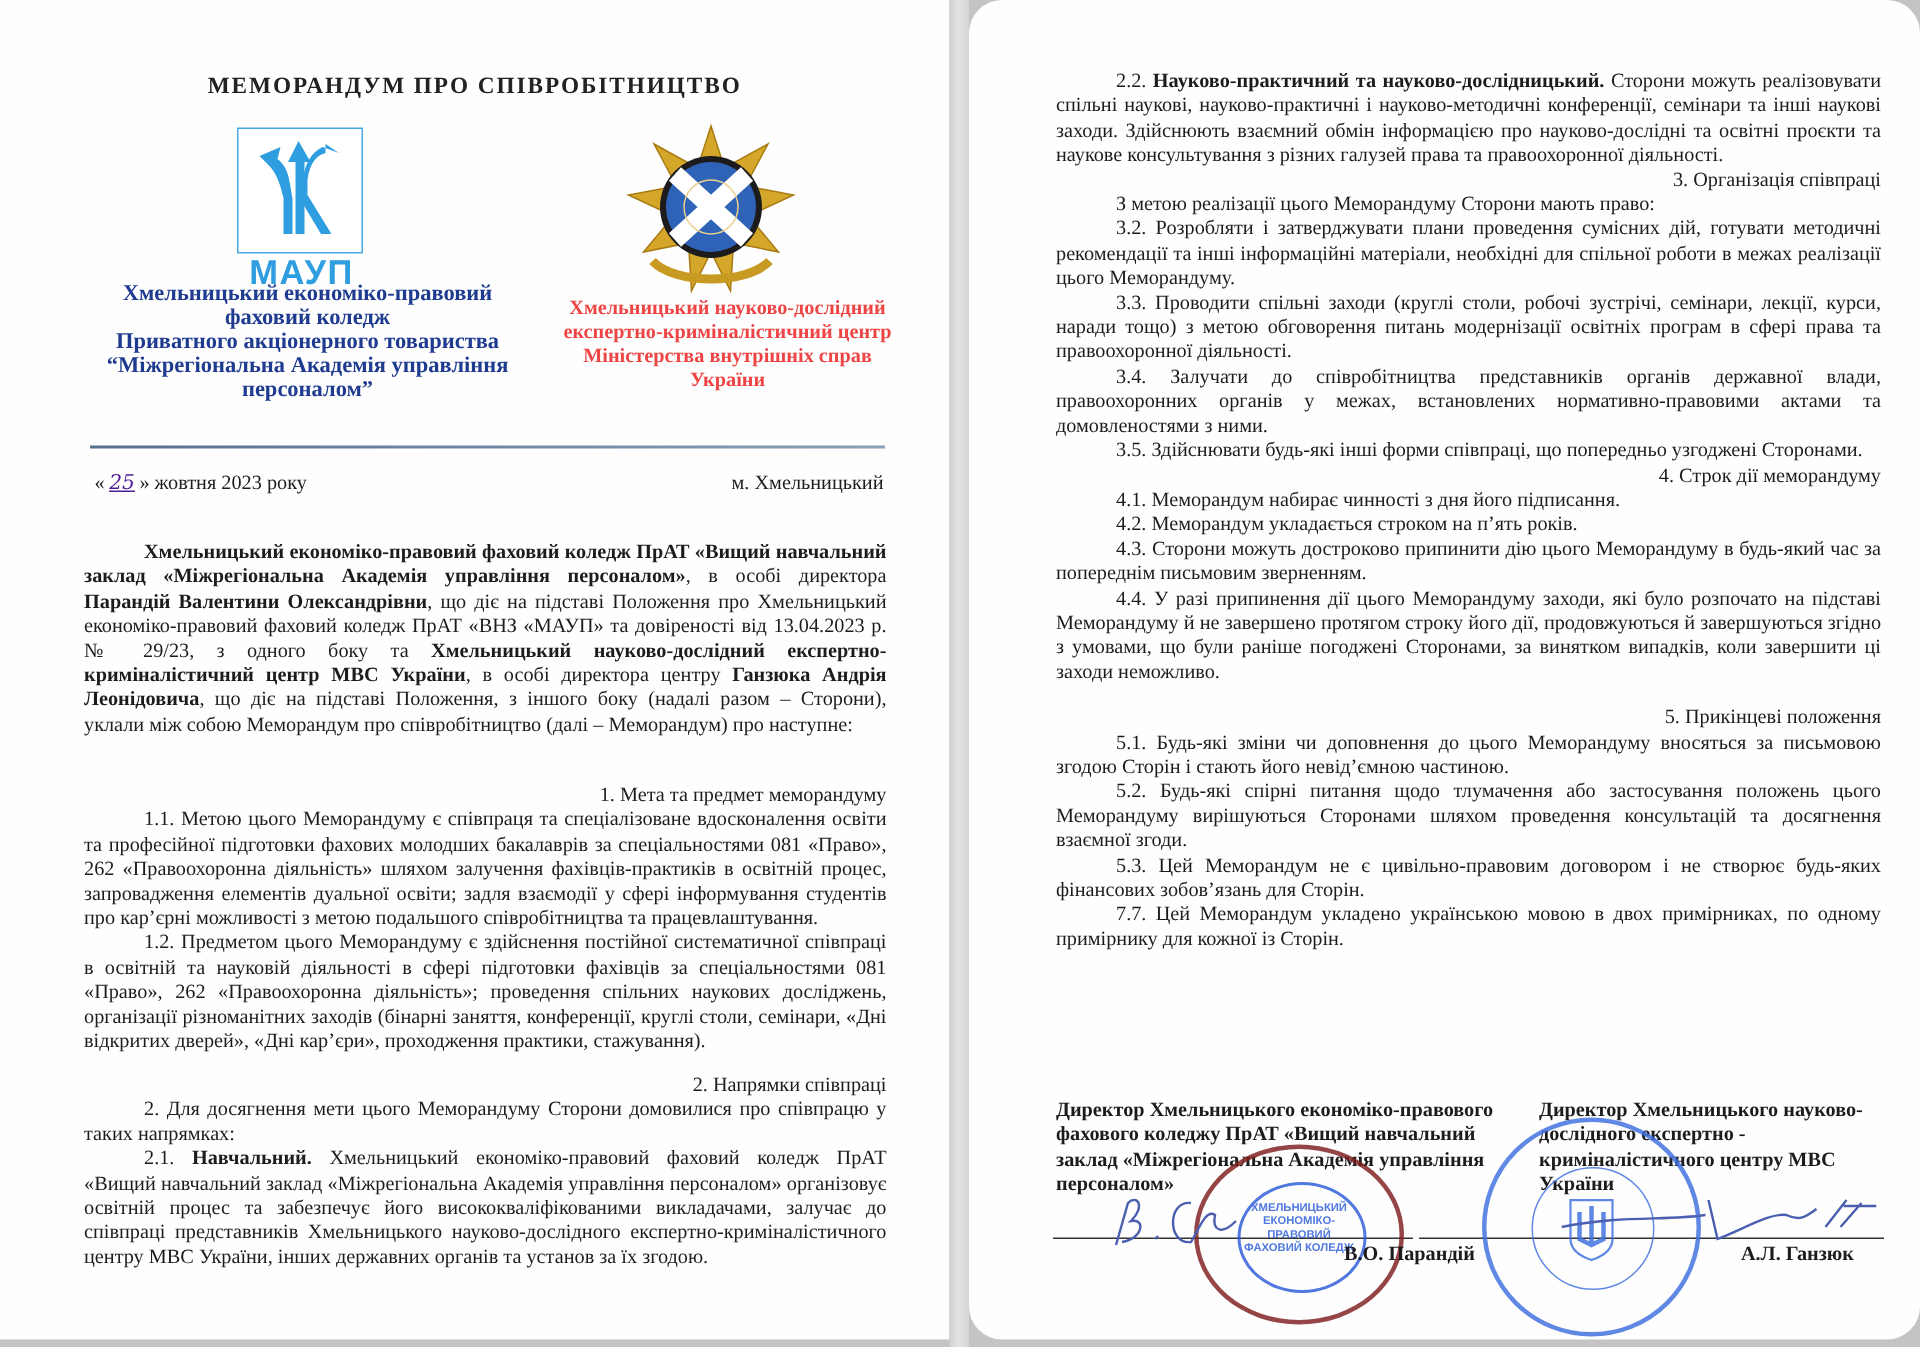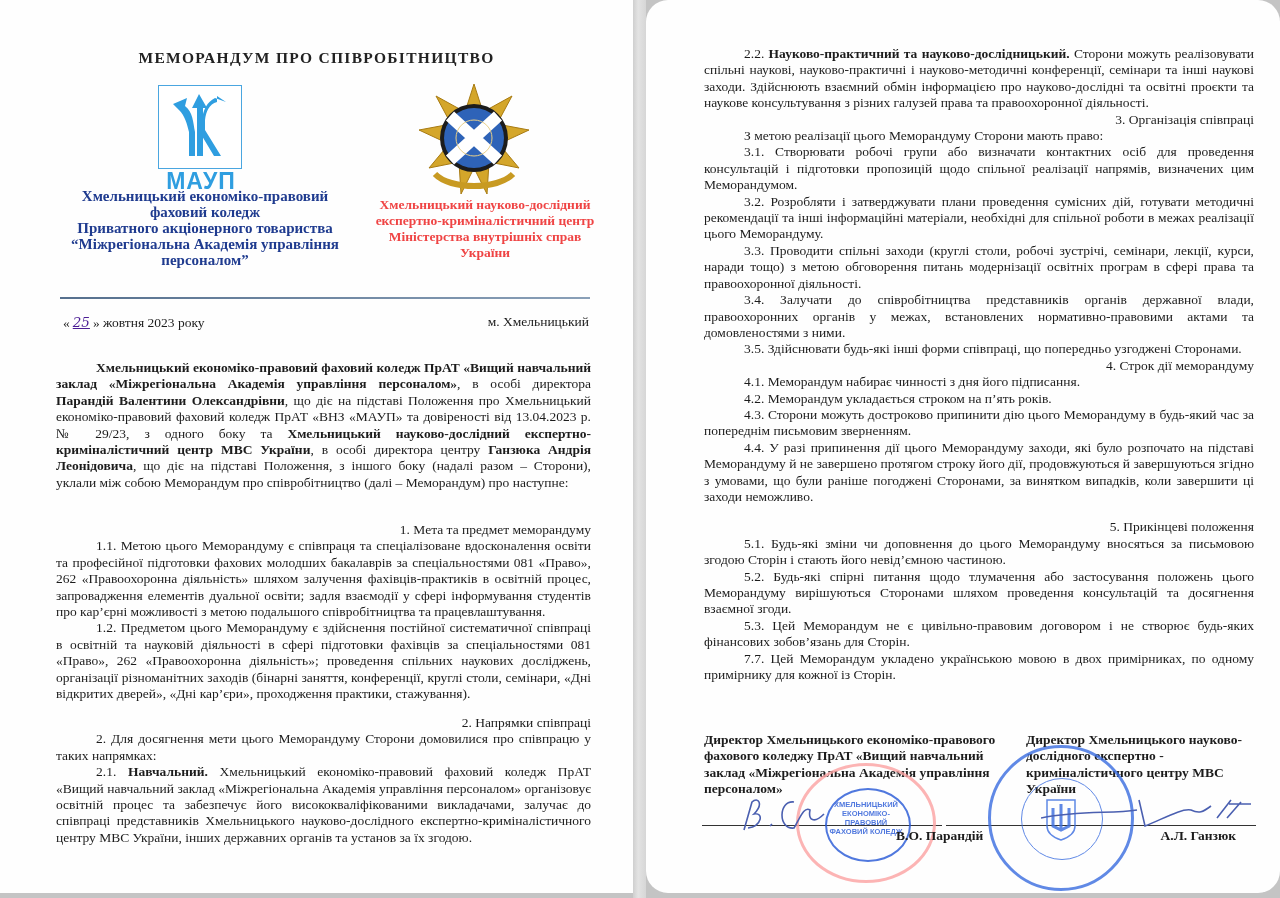--- a/index.html
+++ b/index.html
@@ -54,21 +54,21 @@
   .sign-block { position:absolute; top:732px; font-size:13.5px; font-weight:bold; line-height:16.4px; color:#1c1c1c; }
   #sign-left { left: 58px; width: 300px; }
   #sign-right { left: 380px; width: 240px; }
   .sign-line { position:absolute; top:825px; height:1px; background:#333; }
   #line-left { left: 56px; width: 240px; }
   #line-right { left: 300px; width: 310px; }
   .sign-name { position:absolute; top:828px; font-size:13.5px; font-weight:bold; }
   #name-left { left: 250px; }
   #name-right { right: 44px; }
 
-  .stamp { position:absolute; border-radius:50%; border:3px solid #fca5a5; box-sizing:border-box; opacity:0.82; }
+  .stamp { position:absolute; border-radius:50%; border:3px solid #7f1d1d; box-sizing:border-box; opacity:0.82; }
   #stamp-left { left:150px; top:763px; width:140px; height:120px; }
   #stamp-left .inner { position:absolute; left:26px; top:22px; width:82px; height:70px; border-radius:50%; border:2px solid #2a5bd7; }
   #stamp-left .txt { position:absolute; left:24px; top:34px; width:86px; text-align:center; font-family:"Liberation Sans",sans-serif; font-size:7.5px; font-weight:bold; color:#2a5bd7; line-height:9px; }
   #stamp-right { left:342px; top:745px; width:146px; height:146px; border-color:#3d6fe0; }
   #stamp-right .inner { position:absolute; left:30px; top:30px; width:80px; height:80px; border-radius:50%; border:1.5px solid #3d6fe0; }
   .trident { position:absolute; left:50px; top:48px; width:40px; height:46px; }
   .signature { position:absolute; pointer-events:none; }
 </style>
 </head>
 <body>
@@ -132,21 +132,20 @@
   </div>
 </div>
 
 <div class="gutter"></div>
 
 <div class="page" id="page2">
   <div class="body-text" id="p2-top">
     <p class="p"><span>2.2. </span><b>Науково-практичний та науково-дослідницький.</b><span> Сторони можуть реалізовувати спільні наукові, науково-практичні і науково-методичні конференції, семінари та інші наукові заходи. Здійснюють взаємний обмін інформацією про науково-дослідні та освітні проєкти та наукове консультування з різних галузей права та правоохоронної діяльності.</span></p>
     <p class="h">3. Організація співпраці</p>
     <p class="p">З метою реалізації цього Меморандуму Сторони мають право:</p>
-    <p class="p">3.1. Створювати робочі групи або визначати контактних осіб для проведення консультацій і підготовки пропозицій щодо спільної реалізації напрямів, визначених цим Меморандумом.</p>
     <p class="p">3.2. Розробляти і затверджувати плани проведення сумісних дій, готувати методичні рекомендації та інші інформаційні матеріали, необхідні для спільної роботи в межах реалізації цього Меморандуму.</p>
     <p class="p">3.3. Проводити спільні заходи (круглі столи, робочі зустрічі, семінари, лекції, курси, наради тощо) з метою обговорення питань модернізації освітніх програм в сфері права та правоохоронної діяльності.</p>
     <p class="p">3.4. Залучати до співробітництва представників органів державної влади, правоохоронних органів у межах, встановлених нормативно-правовими актами та домовленостями з ними.</p>
     <p class="p">3.5. Здійснювати будь-які інші форми співпраці, що попередньо узгоджені Сторонами.</p>
     <p class="h">4. Строк дії меморандуму</p>
     <p class="p">4.1. Меморандум набирає чинності з дня його підписання.</p>
     <p class="p">4.2. Меморандум укладається строком на п’ять років.</p>
     <p class="p">4.3. Сторони можуть достроково припинити дію цього Меморандуму в будь-який час за попереднім письмовим зверненням.</p>
     <p class="p">4.4. У разі припинення дії цього Меморандуму заходи, які було розпочато на підставі Меморандуму й не завершено протягом строку його дії, продовжуються й завершуються згідно з умовами, що були раніше погоджені Сторонами, за винятком випадків, коли завершити ці заходи неможливо.</p>
     <p class="h" style="margin-top:14px">5. Прикінцеві положення</p>

